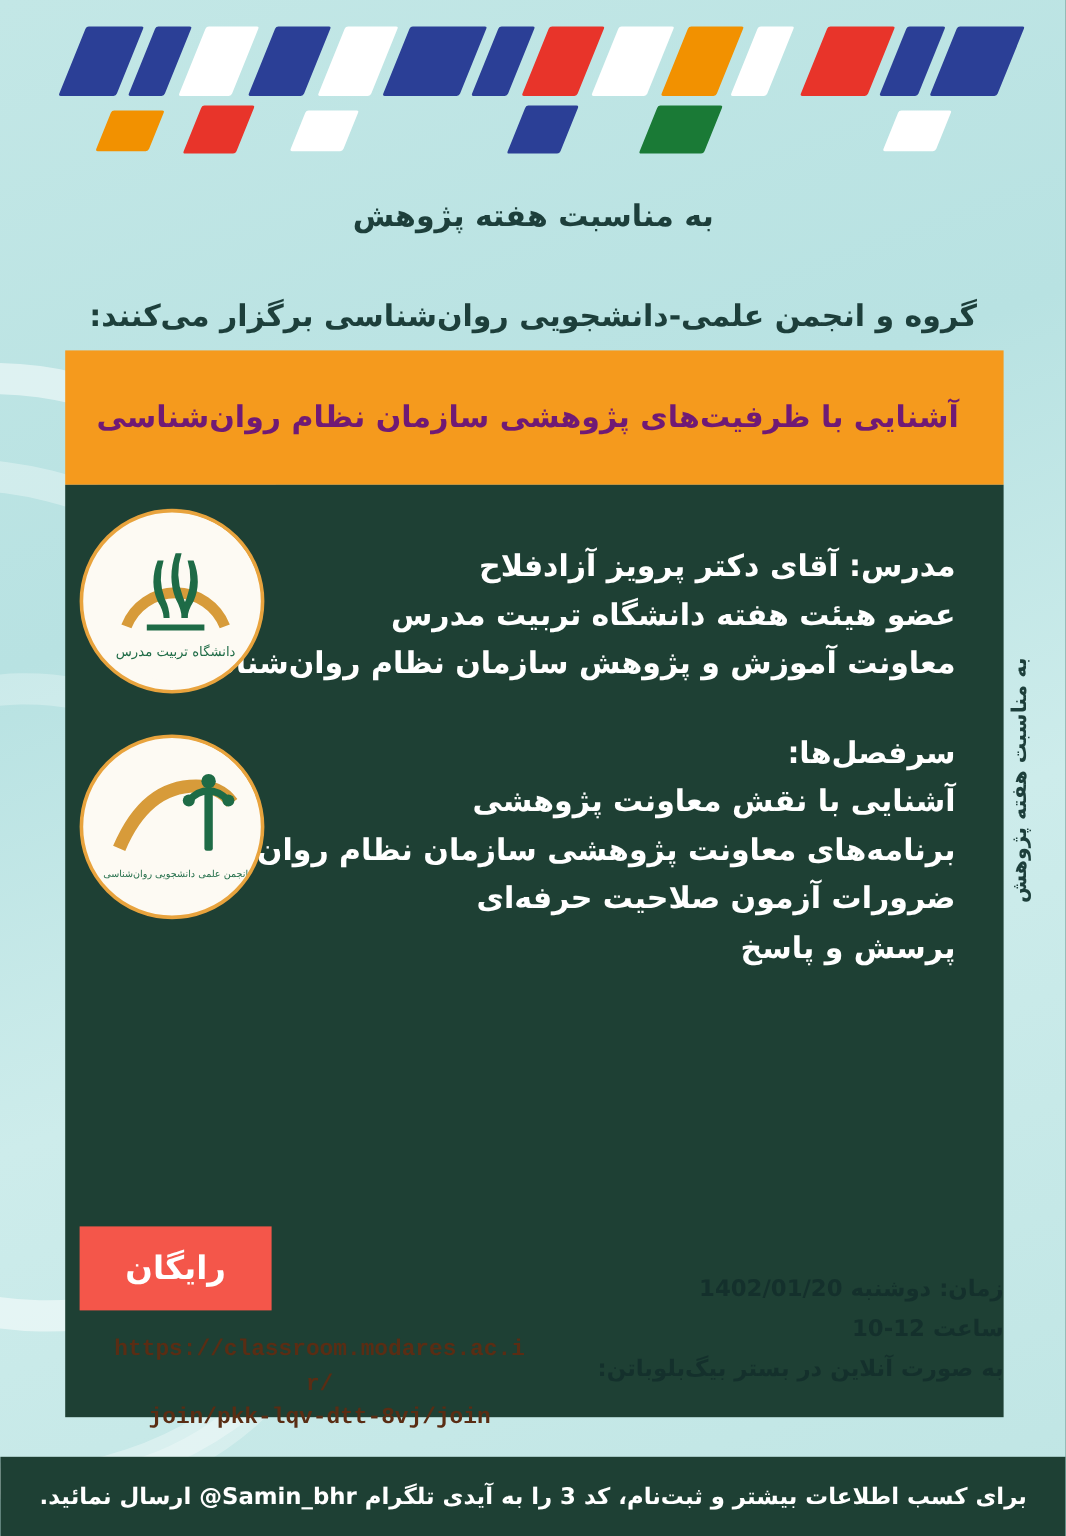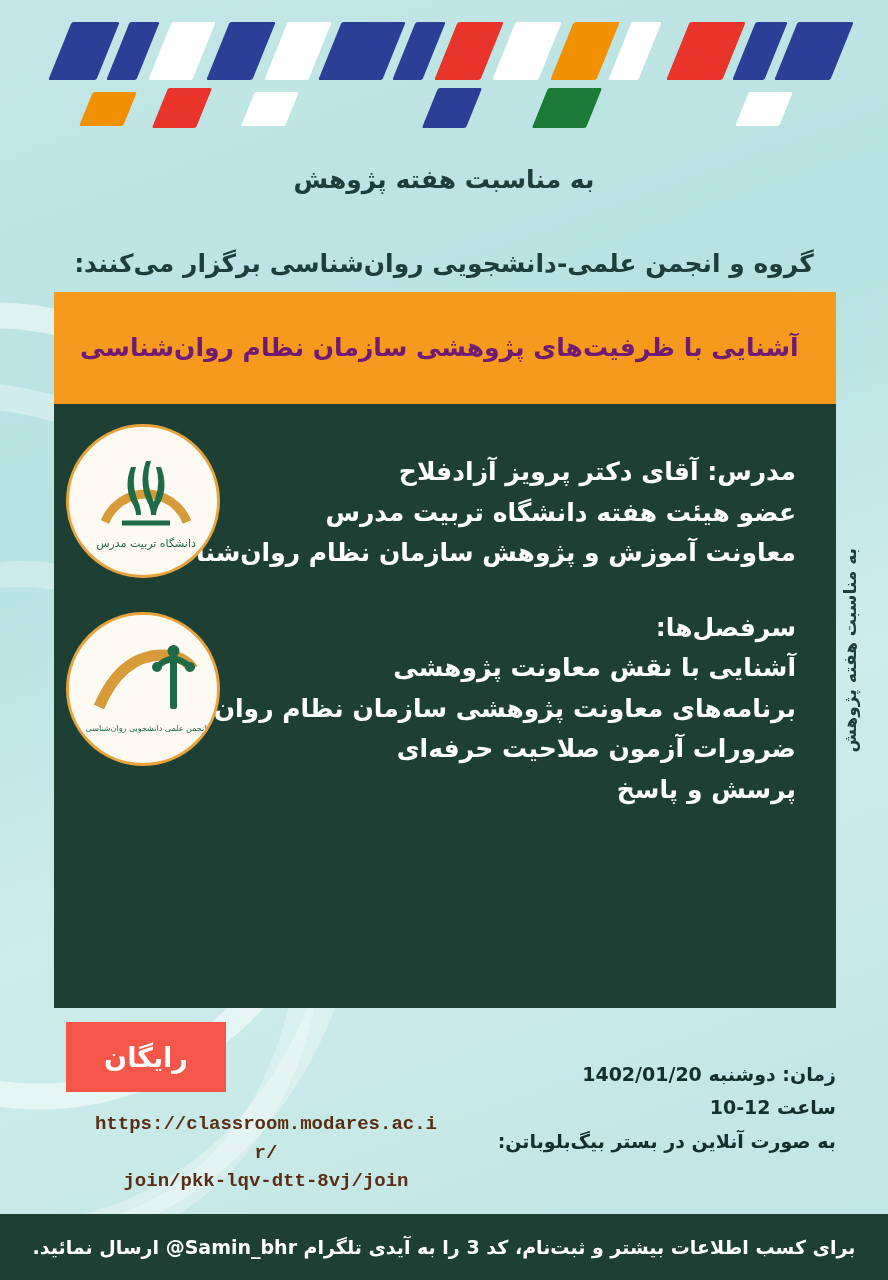--- a/index.html
+++ b/index.html
@@ -102,21 +102,21 @@
     text-align: right;
     line-height: 1.5;
   }
 
   
   .body-panel {
     position: absolute;
     top: 404px;
     right: 52px;
     width: 782px;
-    height: 604px;
+    height: 777px;
     background: #1e4034;
     box-sizing: border-box;
     padding: 48px 40px 30px 40px;
     text-align: right;
     color: #ffffff;
   }
   .body-panel .line {
     font-size: 25px;
     font-weight: bold;
     line-height: 1.62;

